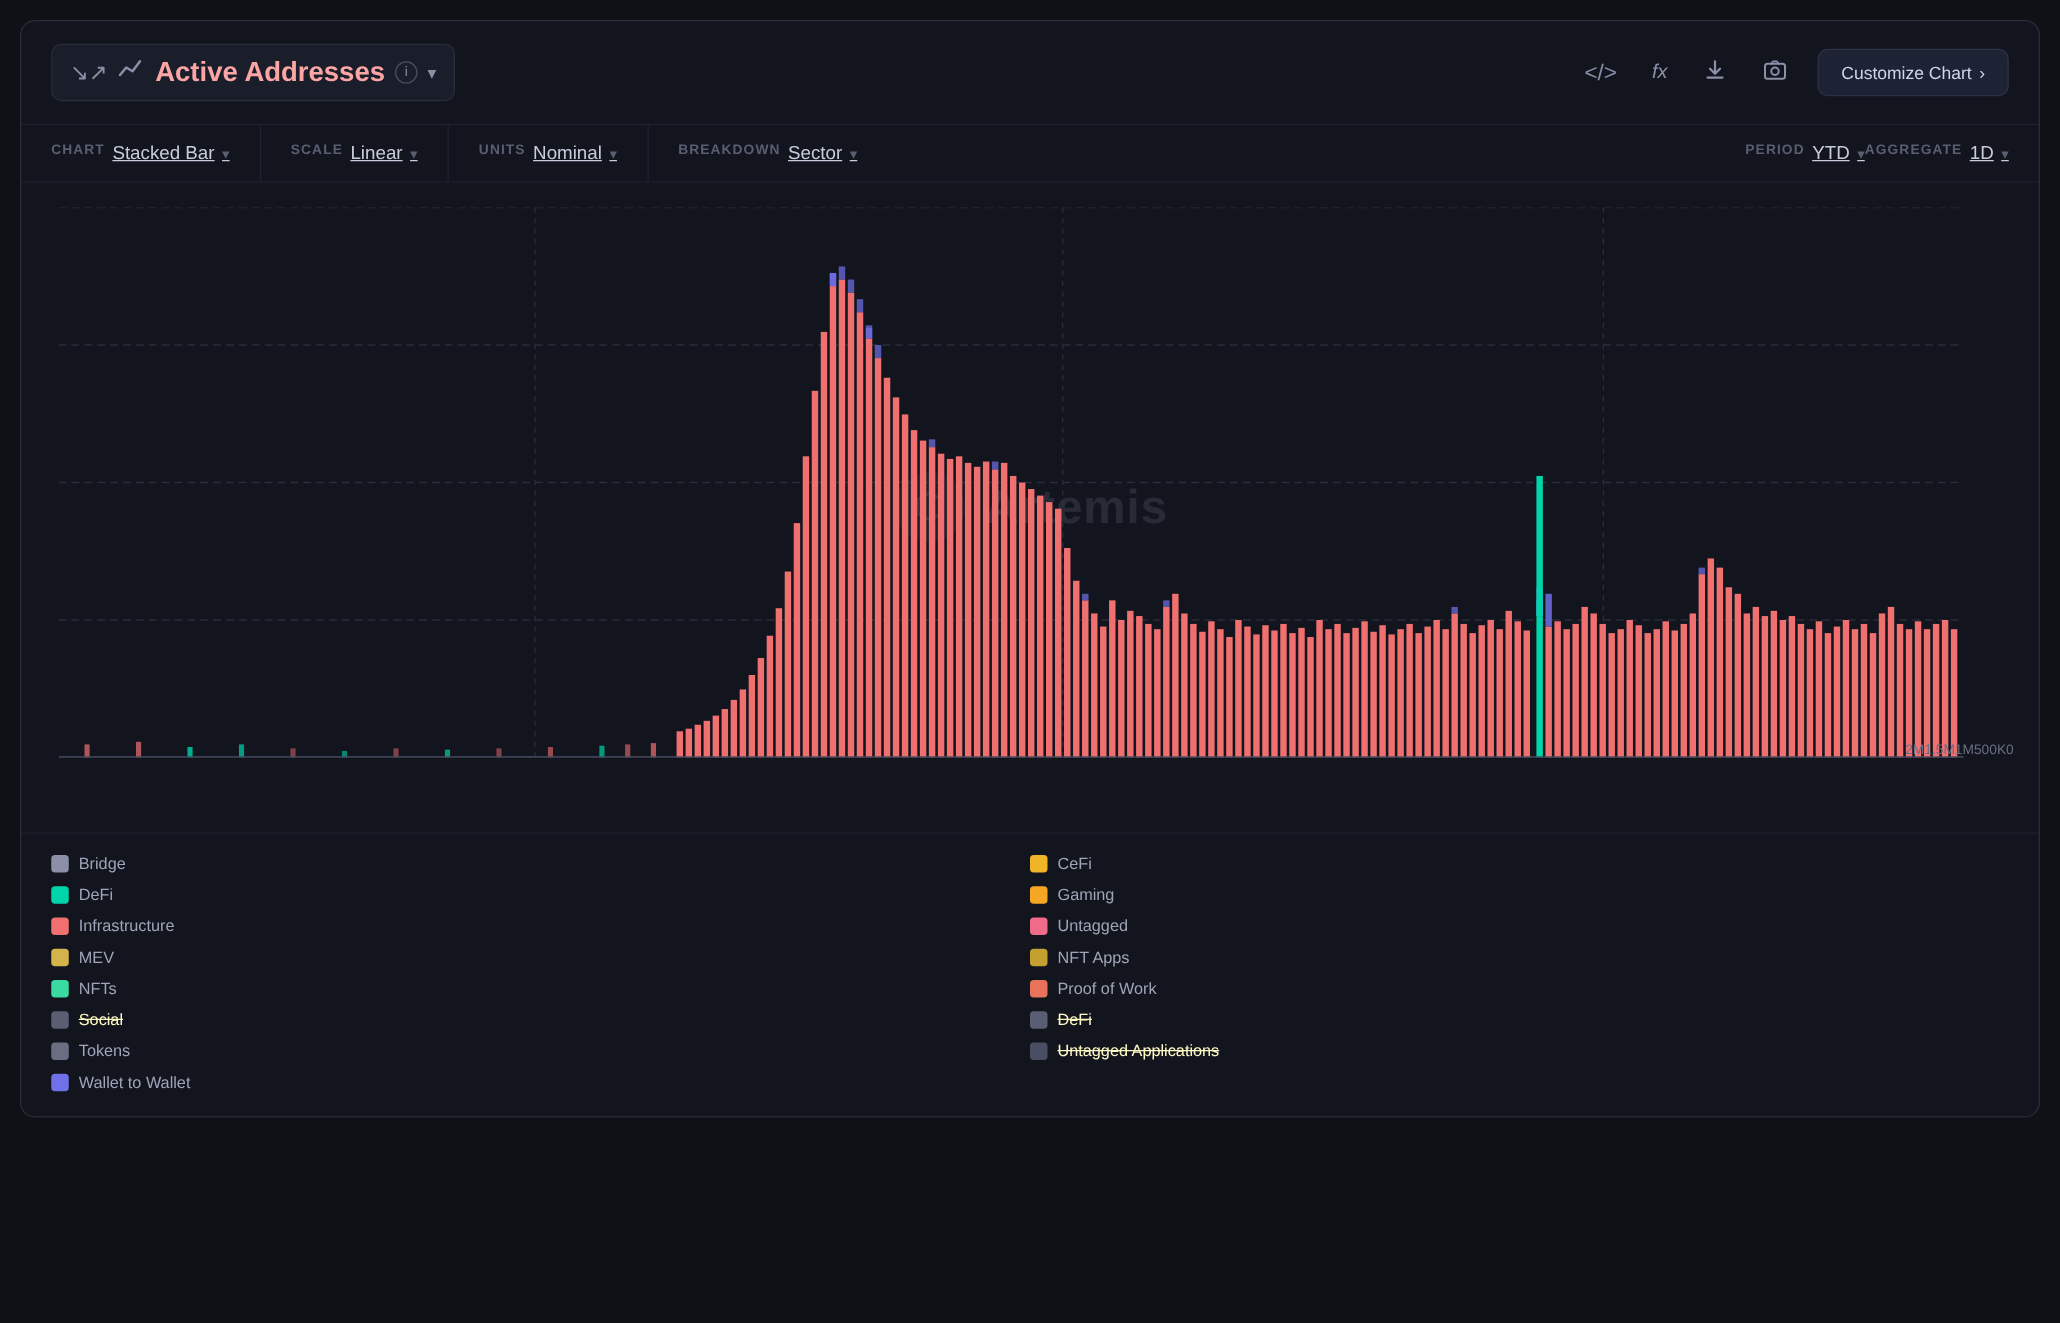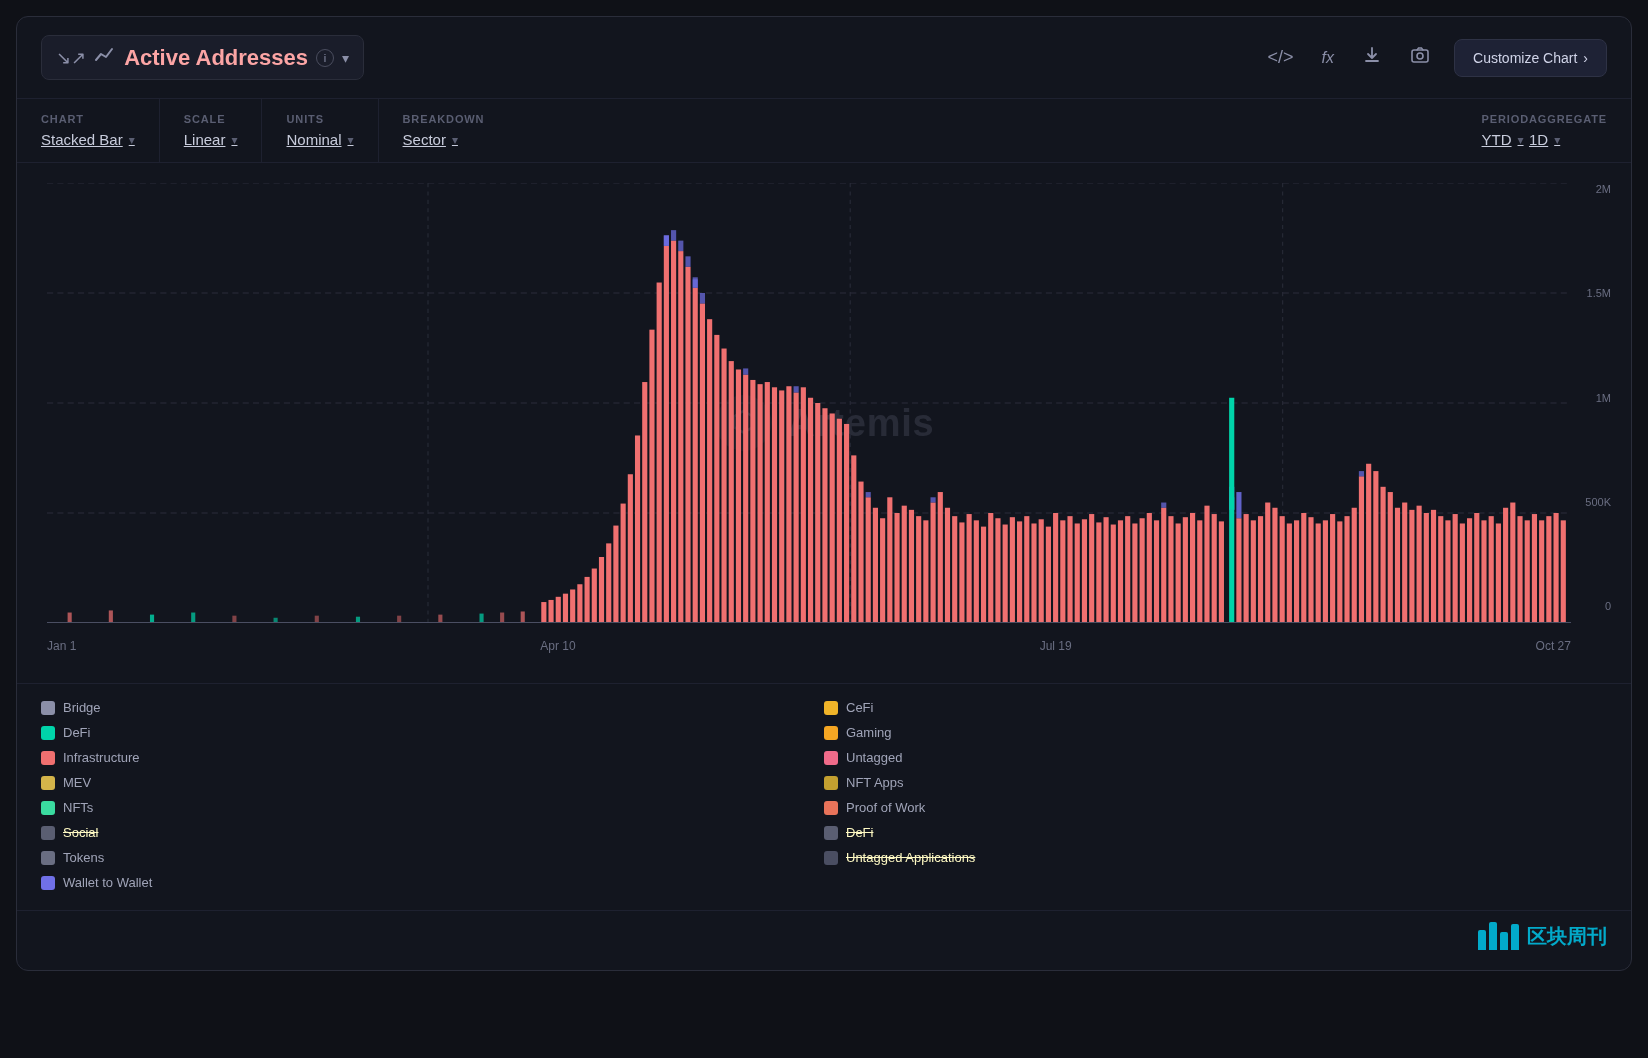--- a/index.html
+++ b/index.html
@@ -96,21 +96,21 @@
     
     .controls-bar {
       display: flex;
       align-items: stretch;
       padding: 0 24px;
       border-bottom: 1px solid #1e2130;
       gap: 0;
     }
     .control-group {
       display: flex;
-      flex-direction: column;
+      flex-direction: row;
       padding: 14px 24px 14px 0;
       gap: 6px;
       border-right: 1px solid #1e2130;
       margin-right: 24px;
       cursor: pointer;
     }
     .control-group:last-child {
       border-right: none;
     }
     .control-label {
@@ -162,23 +162,23 @@
     .watermark-text {
       font-size: 38px;
       font-weight: 700;
       color: #8b8fa8;
       letter-spacing: 0.02em;
     }
     .y-axis {
       position: absolute;
       right: 20px;
       top: 20px;
-      bottom: 71px;
-      display: flex;
-      flex-direction: column;
+      bottom: 60px;
+      display: flex;
+      flex-direction: row;
       justify-content: space-between;
       align-items: flex-end;
     }
     .y-label {
       font-size: 11px;
       color: #6a6e82;
     }
     .x-axis {
       position: absolute;
       bottom: 30px;
@@ -540,26 +540,20 @@
     </div>
 
     <div class="y-axis">
       <span class="y-label">2M</span>
       <span class="y-label">1.5M</span>
       <span class="y-label">1M</span>
       <span class="y-label">500K</span>
       <span class="y-label">0</span>
     </div>
 
-    <div class="x-axis">
-      <span class="x-label">Jan 1</span>
-      <span class="x-label">Apr 10</span>
-      <span class="x-label">Jul 19</span>
-      <span class="x-label">Oct 27</span>
-    </div>
   </div>
 
   <div class="legend" id="legend-container">
       <div class="legend-item">
     <div class="legend-swatch" style="background:#8b8fa8;"></div>
     <span class="legend-label">Bridge</span>
   </div>
       <div class="legend-item">
     <div class="legend-swatch" style="background:#f0b429;"></div>
     <span class="legend-label">CeFi</span>
@@ -611,24 +605,13 @@
       <div class="legend-item">
     <div class="legend-swatch" style="background:#4a4e62;"></div>
     <span class="legend-label strikethrough">Untagged Applications</span>
   </div>
       <div class="legend-item">
     <div class="legend-swatch" style="background:#7070e8;"></div>
     <span class="legend-label">Wallet to Wallet</span>
   </div>
     </div>
 
-  <div style="position:relative; height:60px; border-top:1px solid #1e2130; padding: 10px 24px; display:flex; align-items:center; justify-content:flex-end;">
-    <div class="watermark-brand">
-      <div class="brand-bars">
-        <div class="brand-bar" style="height:20px;"></div>
-        <div class="brand-bar" style="height:28px;"></div>
-        <div class="brand-bar" style="height:18px;"></div>
-        <div class="brand-bar" style="height:26px;"></div>
-      </div>
-      <span class="brand-text">区块周刊</span>
-    </div>
-  </div>
 </div>
 
 </body></html>

